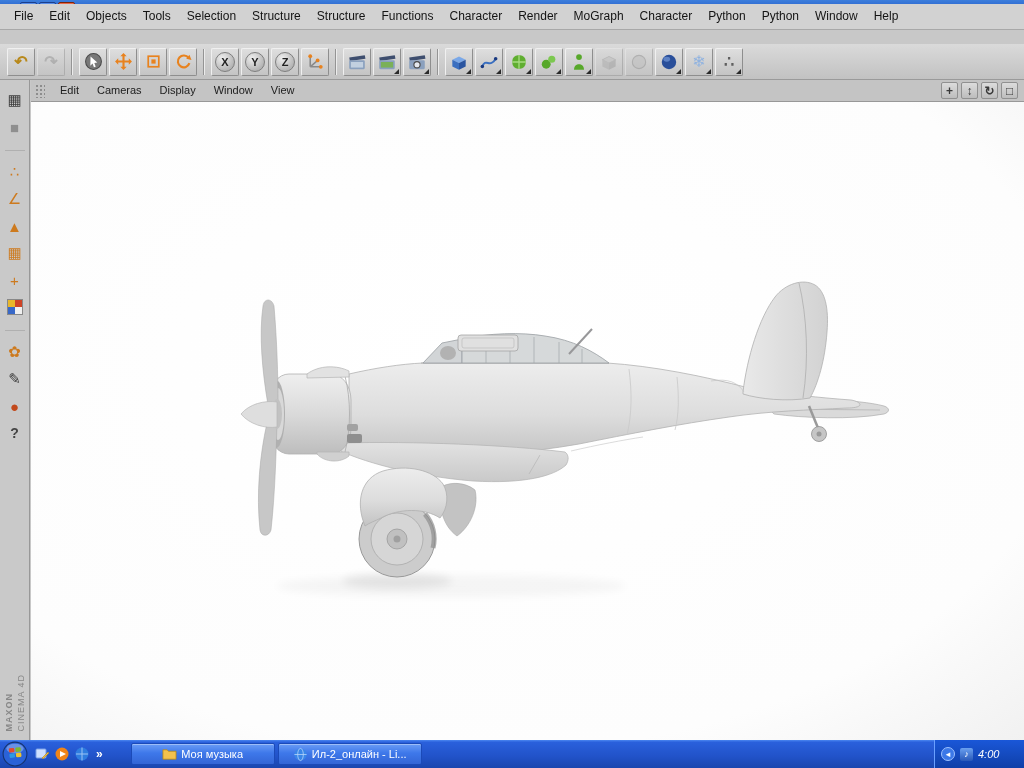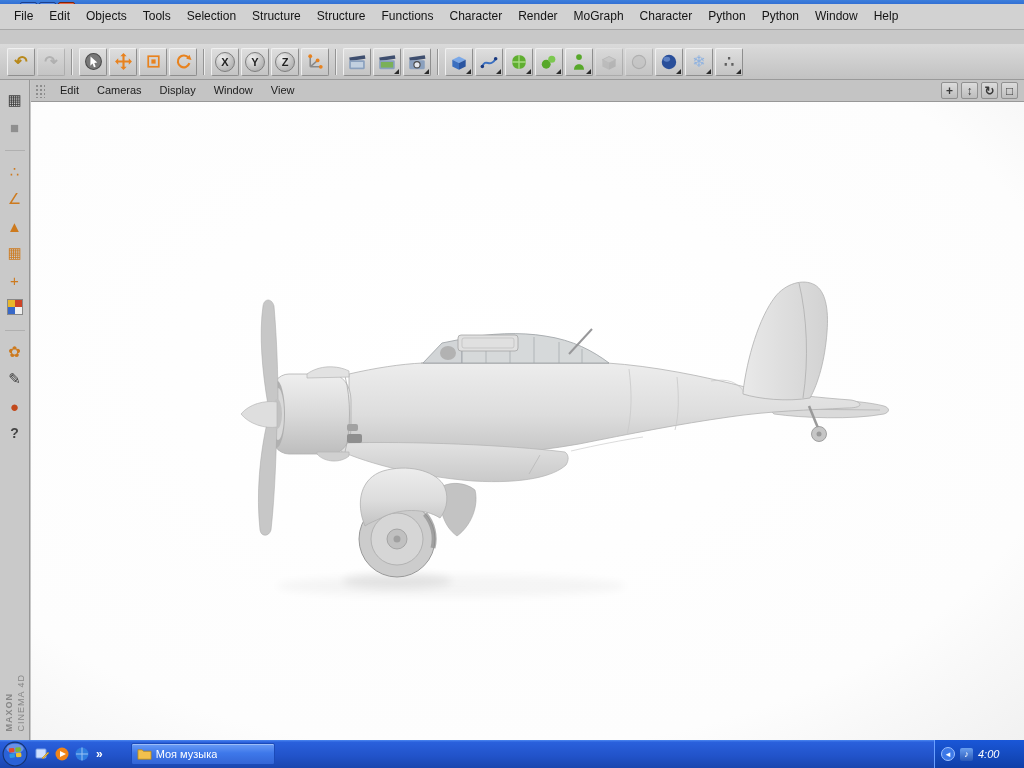--- a/index.html
+++ b/index.html
@@ -79,21 +79,21 @@
   .taskbar { position:absolute; bottom:0; left:0; width:1024px; height:28px;
     background:linear-gradient(180deg,#4a86f0 0%,#2a60dc 8%,#2152c8 60%,#1a46ae 100%);
     display:flex; align-items:center; }
   .start-orb { width:26px; height:26px; margin-left:2px; flex:0 0 auto; }
   .quicklaunch { display:flex; align-items:center; gap:4px; margin-left:6px; }
   .qlico { width:16px; height:16px; }
   .ql-chev { color:#fff; font-size:12px; font-weight:bold; padding:0 2px; }
   .taskbuttons { display:flex; gap:3px; margin-left:26px; }
   .taskbtn { width:144px; height:22px; border-radius:2px; display:flex; align-items:center; gap:4px;
     padding:0 5px; background:linear-gradient(180deg,#6a9cf6,#3e78ea 45%,#3365d6);
-    border:1px solid #1b4ab8; box-shadow:inset 0 1px 0 rgba(255,255,255,.35); }
+    border:1px solid #1b4ab8; box-shadow:inset 0 1px 0 rgba(255,255,255,.35);justify-content:center; }
   .taskbtn span { color:#fff; font-size:11px; white-space:nowrap; overflow:hidden; }
   .taskbtn.active { background:linear-gradient(180deg,#1c4aa8,#16409a);
     box-shadow:inset 1px 1px 3px rgba(0,0,0,.5); }
   .taskbtn svg { flex:0 0 auto; }
   .tray { margin-left:auto; height:28px; width:90px; display:flex; align-items:center; gap:5px;
     background:linear-gradient(180deg,#1a57d8,#0f3fa8); border-left:1px solid #6aa0ff; padding:0 6px; }
   .tray-chevron { width:14px; height:14px; border-radius:50%; background:#3b78e8; color:#fff;
     font-size:9px; display:flex; align-items:center; justify-content:center; border:1px solid #9cc0ff; }
   .tray-ico { width:13px; height:13px; border-radius:2px; background:linear-gradient(180deg,#6aa0f0,#2858b8);
     color:#fff; font-size:9px; display:flex; align-items:center; justify-content:center; }
@@ -448,20 +448,28 @@
       <span class="ql-chev">»</span>
     </div>
 
     <div class="taskbuttons">
       <div class="taskbtn">
         <svg width="15" height="15" viewBox="0 0 16 16">
           <path d="M1 4 L1 3 L5.5 3 L6.8 4.5 L15 4.5 L15 13 L1 13 Z" fill="#f2c14e" stroke="#b8860b" stroke-width="0.8"></path>
         </svg>
         <span>Моя музыка</span>
       </div>
+      <div class="taskbtn">
+        <svg width="15" height="15" viewBox="0 0 16 16">
+          <circle cx="8" cy="8" r="6.5" fill="#3a86e8"></circle>
+          <ellipse cx="8" cy="8" rx="3" ry="6.5" fill="none" stroke="#bcd8fa" stroke-width="0.8"></ellipse>
+          <path d="M1.5 8 H14.5" stroke="#bcd8fa" stroke-width="0.8"></path>
+        </svg>
+        <span>Ил-2_онлайн - Li...</span>
+      </div>
     </div>
 
     <div class="tray">
       <span class="tray-chevron">◂</span>
       <span class="tray-ico">♪</span>
       <span class="clock">4:00</span>
     </div>
   </div>
 
 </div>

